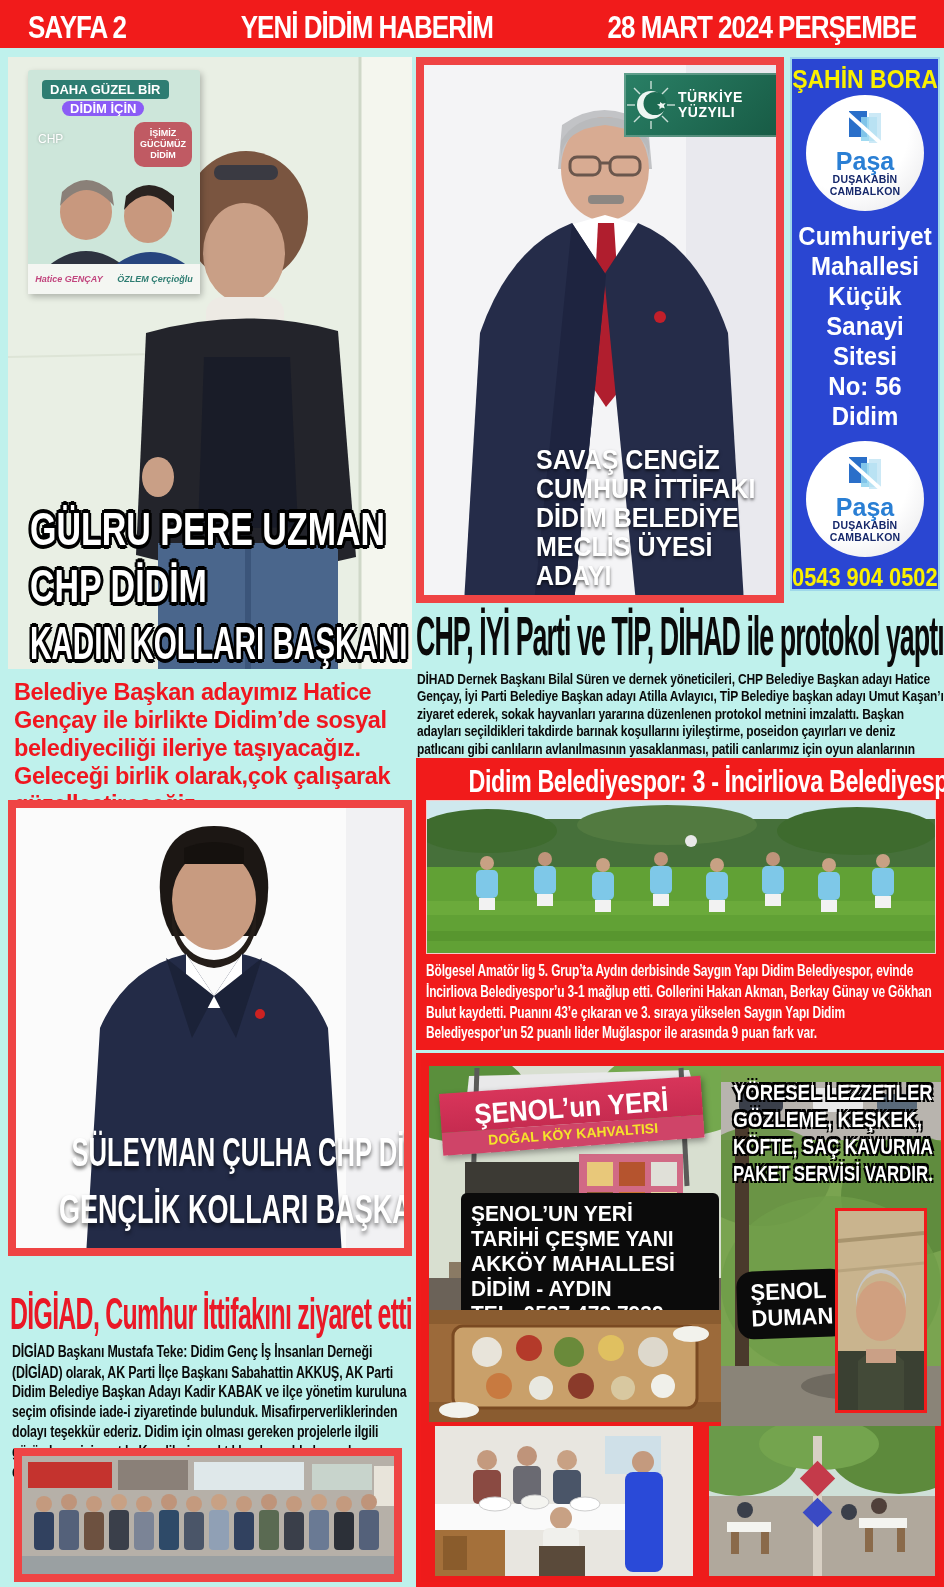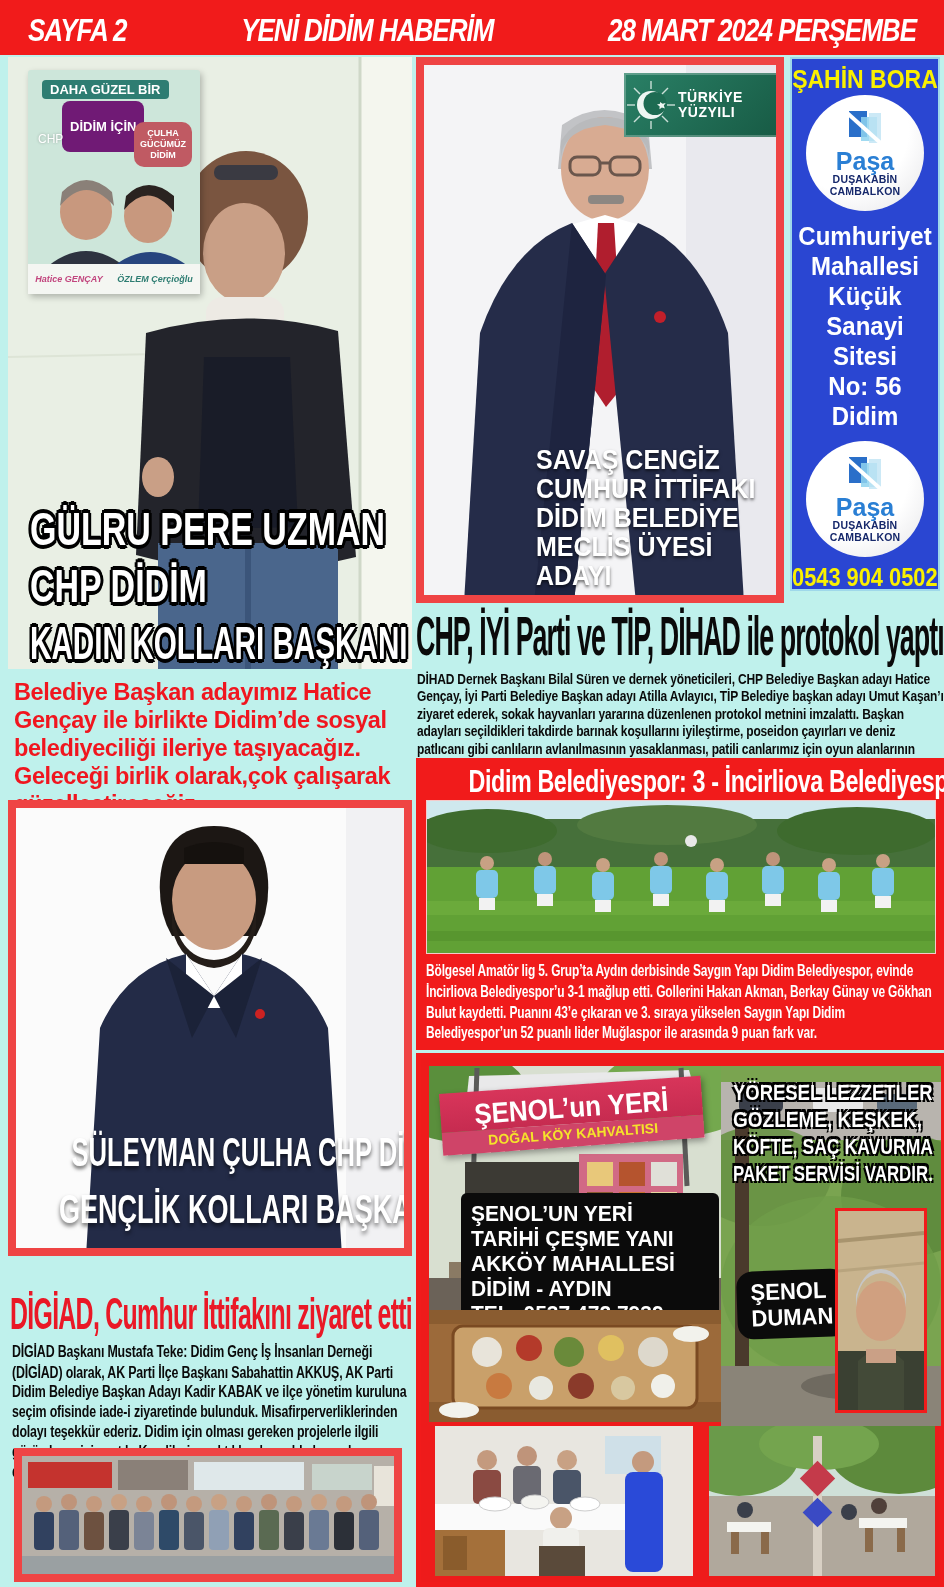--- a/index.html
+++ b/index.html
@@ -2,22 +2,22 @@
 <html><head>
 <meta charset="utf-8">
 <style>
   html,body{margin:0;padding:0;background:#888;}
   #page{position:relative;width:944px;height:1587px;background:#bff1ec;overflow:hidden;
         font-family:"Liberation Sans",sans-serif;}
   .abs{position:absolute;}
   .b{font-weight:bold;}
   svg{display:block;}
   
-  #masthead{left:0;top:0;width:944px;height:55px;background:#f11b1b;display:flex;
-            align-items:center;justify-content:space-between;padding:0 28px;box-sizing:border-box;font-style:italic;}
+  #masthead{left:0;top:0;width:944px;height:48px;background:#f11b1b;display:flex;
+            align-items:center;justify-content:space-between;padding:0 28px;box-sizing:border-box;}
   .mast-txt{color:#fff;font-weight:bold;font-size:26px;letter-spacing:-1px;}
   
   .outline{color:#fff;font-weight:bold;
     text-shadow:-2px -2px 0 #000,2px -2px 0 #000,-2px 2px 0 #000,2px 2px 0 #000,
                 0 3px 0 #000,3px 0 0 #000,-3px 0 0 #000,0 -3px 0 #000;}
   .softshadow{color:#fff;font-weight:bold;text-shadow:0 2px 4px rgba(0,0,0,.55);}
   .capline{display:block;overflow:visible;}
   
   #quote{color:#f0161f;font-weight:bold;font-size:23.5px;line-height:28px;letter-spacing:-.4px;}
   
@@ -64,27 +64,27 @@
       <path d="M196 300 L282 300 L290 470 L190 472 Z" fill="#191c28"></path>
       <ellipse cx="150" cy="420" rx="16" ry="20" fill="#c99f86"></ellipse>
       <rect x="150" y="486" width="180" height="126" fill="#4a668c"></rect>
       <line x1="240" y1="490" x2="240" y2="612" stroke="#3b557a" stroke-width="6"></line>
     </svg>
 
     <div class="abs" style="left:20px;top:13px;width:172px;height:224px;background:#cde6da;
          border-radius:3px;box-shadow:2px 3px 6px rgba(0,0,0,.25);">
       <div class="abs" style="left:14px;top:10px;background:#2e7d72;color:#fff;font-weight:bold;
            font-size:13px;padding:2px 8px;border-radius:4px;white-space:nowrap;">DAHA GÜZEL BİR</div>
-      <div class="abs" style="left:34px;top:31px;background:#701a75;color:#fff;font-weight:bold;
-           font-size:13px;padding:18px 8px;border-radius:8px;white-space:nowrap;">DİDİM İÇİN</div>
+      <div class="abs" style="left:34px;top:31px;background:#8b5cf6;color:#fff;font-weight:bold;
+           font-size:13px;padding:0 8px;border-radius:8px;white-space:nowrap;">DİDİM İÇİN</div>
       <div class="abs" style="left:10px;top:62px;color:#fff;font-weight:normal;font-size:12px;
            text-shadow:0 0 3px rgba(0,0,0,.3);">CHP</div>
       <div class="abs" style="right:8px;top:52px;width:54px;background:#c05a63;border-radius:10px;
            color:#fff;font-weight:bold;font-size:9px;text-align:center;padding:6px 2px;line-height:11px;">
-        <span>ÇULHA</span><br>
+        <span>İŞİMİZ</span><br>
         <span>GÜCÜMÜZ</span><br>
         <span>DİDİM</span>
       </div>
       <svg class="abs" style="left:0;top:96px;" width="172" height="100" viewBox="0 0 172 100">
         <ellipse cx="58" cy="46" rx="26" ry="28" fill="#c8987e"></ellipse>
         <path d="M32 40 Q58 8 86 40 L84 26 Q58 2 34 26 Z" fill="#8a8078"></path>
         <path d="M20 100 Q58 70 96 100 Z" fill="#2e3340"></path>
         <ellipse cx="120" cy="50" rx="24" ry="27" fill="#c8987e"></ellipse>
         <path d="M96 44 Q120 14 146 46 L146 30 Q120 8 98 30 Z" fill="#2a2320"></path>
         <path d="M86 100 Q122 72 160 100 Z" fill="#27457e"></path>

